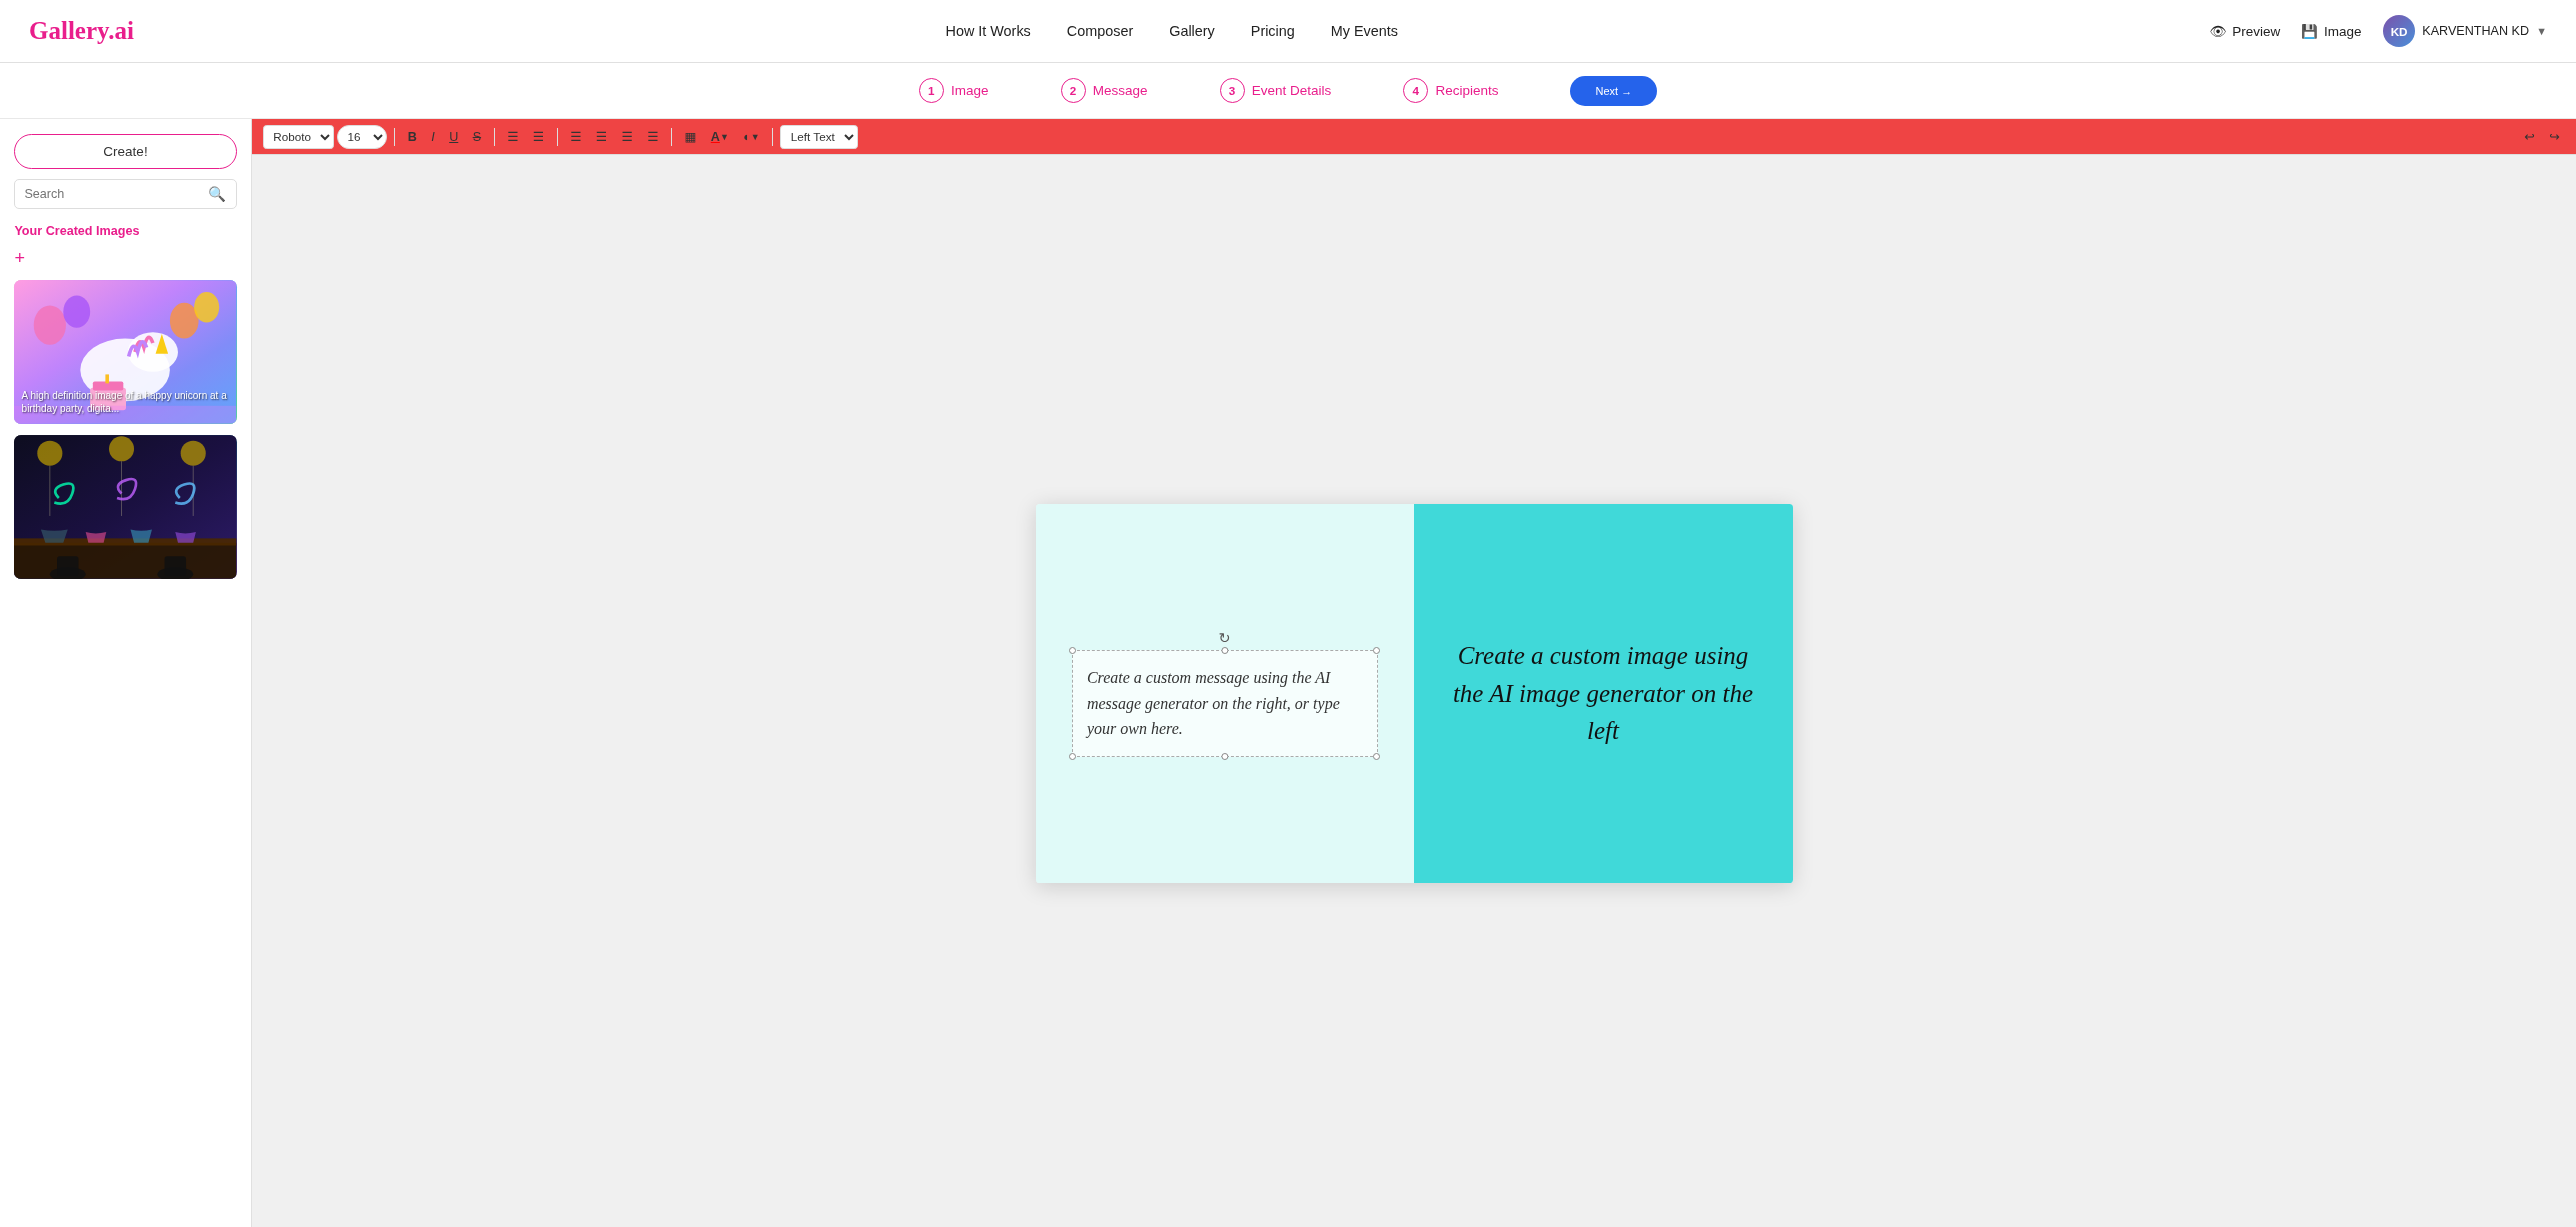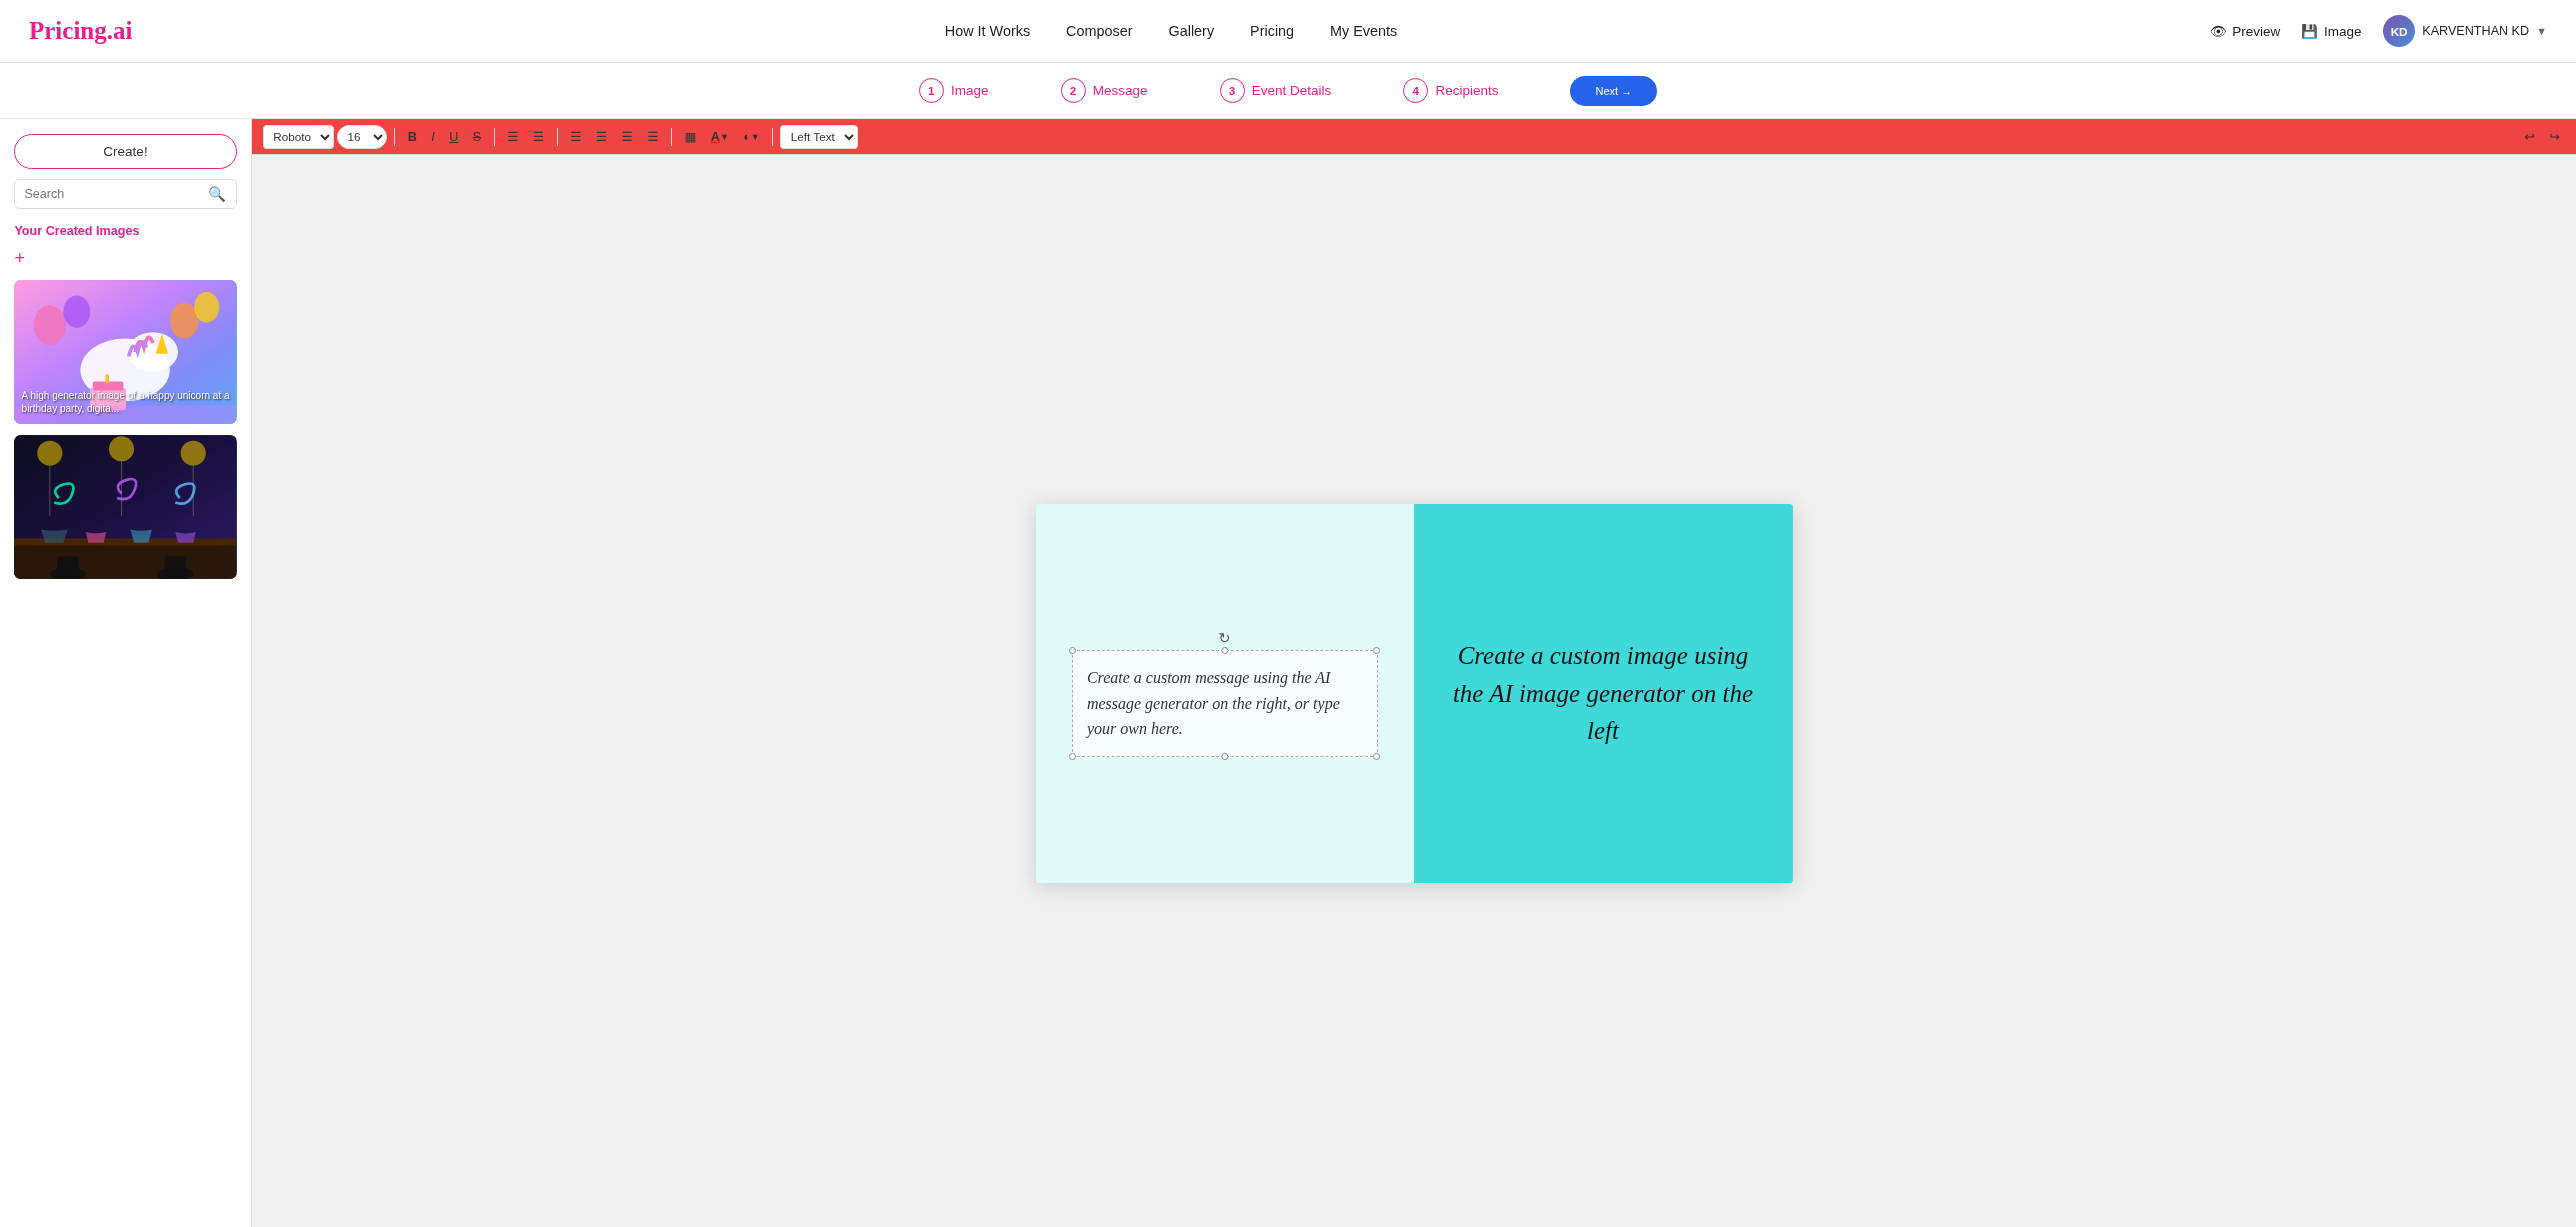--- a/index.html
+++ b/index.html
@@ -398,21 +398,21 @@
     }
 
     
     .sidebar::-webkit-scrollbar { width: 3.6px; }
     .sidebar::-webkit-scrollbar-thumb { background: #ddd; border-radius: 3.6px; }
   </style>
 </head>
 <body>
 
 <header class="header">
-  <div class="logo">Pricing.ai</div>
+  <div class="logo">Gallery.ai</div>
 
   <nav class="nav">
     <a class="nav-item">How It Works</a>
     <a class="nav-item">Composer</a>
     <a class="nav-item">Gallery</a>
     <a class="nav-item">Pricing</a>
     <a class="nav-item">My Events</a>
   </nav>
 
   <div class="header-actions">
@@ -503,21 +503,21 @@
           <path d="M135,80 Q140,60 145,75 Q150,55 155,70" stroke="#f472b6" stroke-width="4" fill="none"></path>
           <path d="M128,85 Q133,65 138,80 Q143,60 148,75" stroke="#c084fc" stroke-width="4" fill="none"></path>
 
           <rect x="85" y="120" width="40" height="25" fill="#f9a8d4" rx="3"></rect>
           <rect x="88" y="113" width="34" height="10" fill="#f472b6" rx="2"></rect>
           <rect x="102" y="105" width="4" height="10" fill="#fbbf24"></rect>
 
           <rect x="0" y="140" width="248" height="20" fill="#e879f9" opacity="0.3"></rect>
         </svg>
       </div>
-      <div class="unicorn-overlay">A high generator image of a happy unicorn at a birthday party, digita...</div>
+      <div class="unicorn-overlay">A high definition image of a happy unicorn at a birthday party, digita...</div>
     </div>
 
     <div class="image-card">
       <div class="dragon-bg">
         <div class="dragon-glow"></div>
         <div class="dragon-glow2"></div>
         <div class="dragon-glow3"></div>
         <svg width="100%" height="144" viewBox="0 0 248 160" style="position:absolute;top:0;left:0;">
           <defs>
             <linearGradient id="dg1" x1="0" y1="0" x2="1" y2="1">

